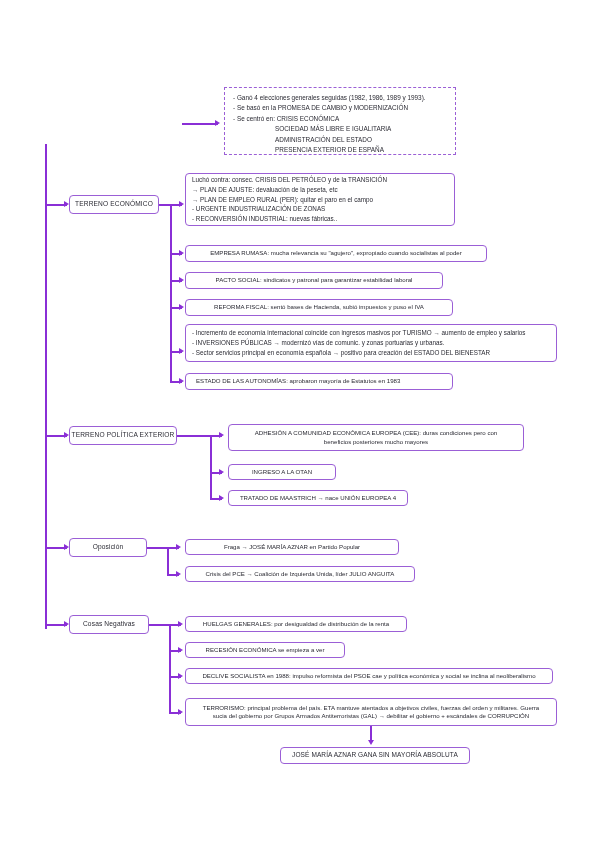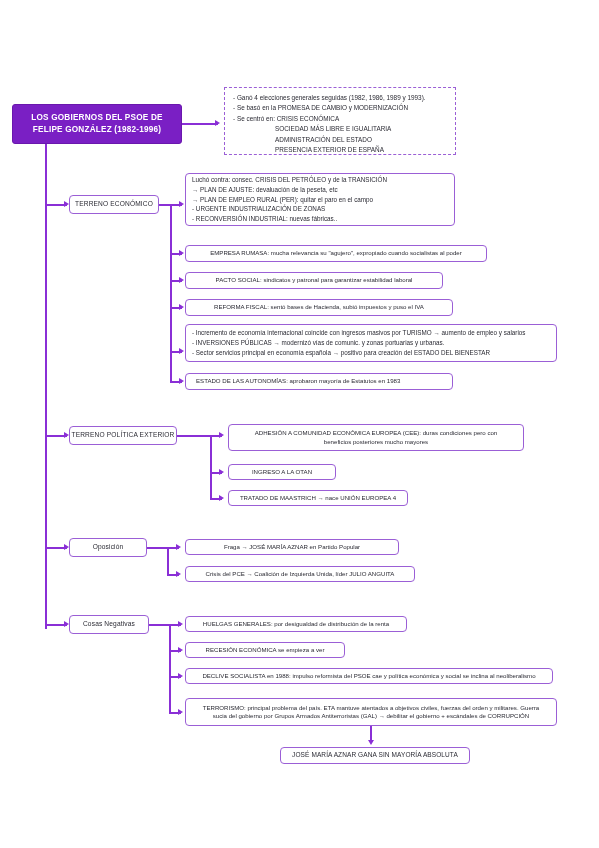--- a/index.html
+++ b/index.html
@@ -95,26 +95,20 @@
     border-top:2.1px solid #8a2fd6;
     border-top-left-radius:5px;
     z-index:2;
   }
 </style>
 </head>
 <body>
 
 <div id="page">
 
-  <div class="root" style="left:12px; top:104px; width:170px; height:40px;">
-    <span>
-      <span class="line">LOS GOBIERNOS DEL PSOE DE FELIPE</span>
-      <span class="line">GONZÁLEZ (1982-1996)</span>
-    </span>
-  </div>
 
   <div class="conn h" style="left:182px; top:123px; width:36px;"></div>
   <div class="arrow" style="left:215px; top:119.5px;"></div>
 
   <div class="dashed" style="left:224px; top:87px; width:232px; height:68px;">
     <span class="line">- Ganó 4 elecciones generales seguidas (1982, 1986, 1989 y 1993).</span>
     <span class="line">- Se basó en la PROMESA DE CAMBIO y MODERNIZACIÓN</span>
     <span class="line">- Se centró en: CRISIS ECONÓMICA</span>
     <span class="line ind">SOCIEDAD MÁS LIBRE E IGUALITARIA</span>
     <span class="line ind">ADMINISTRACIÓN DEL ESTADO</span>

